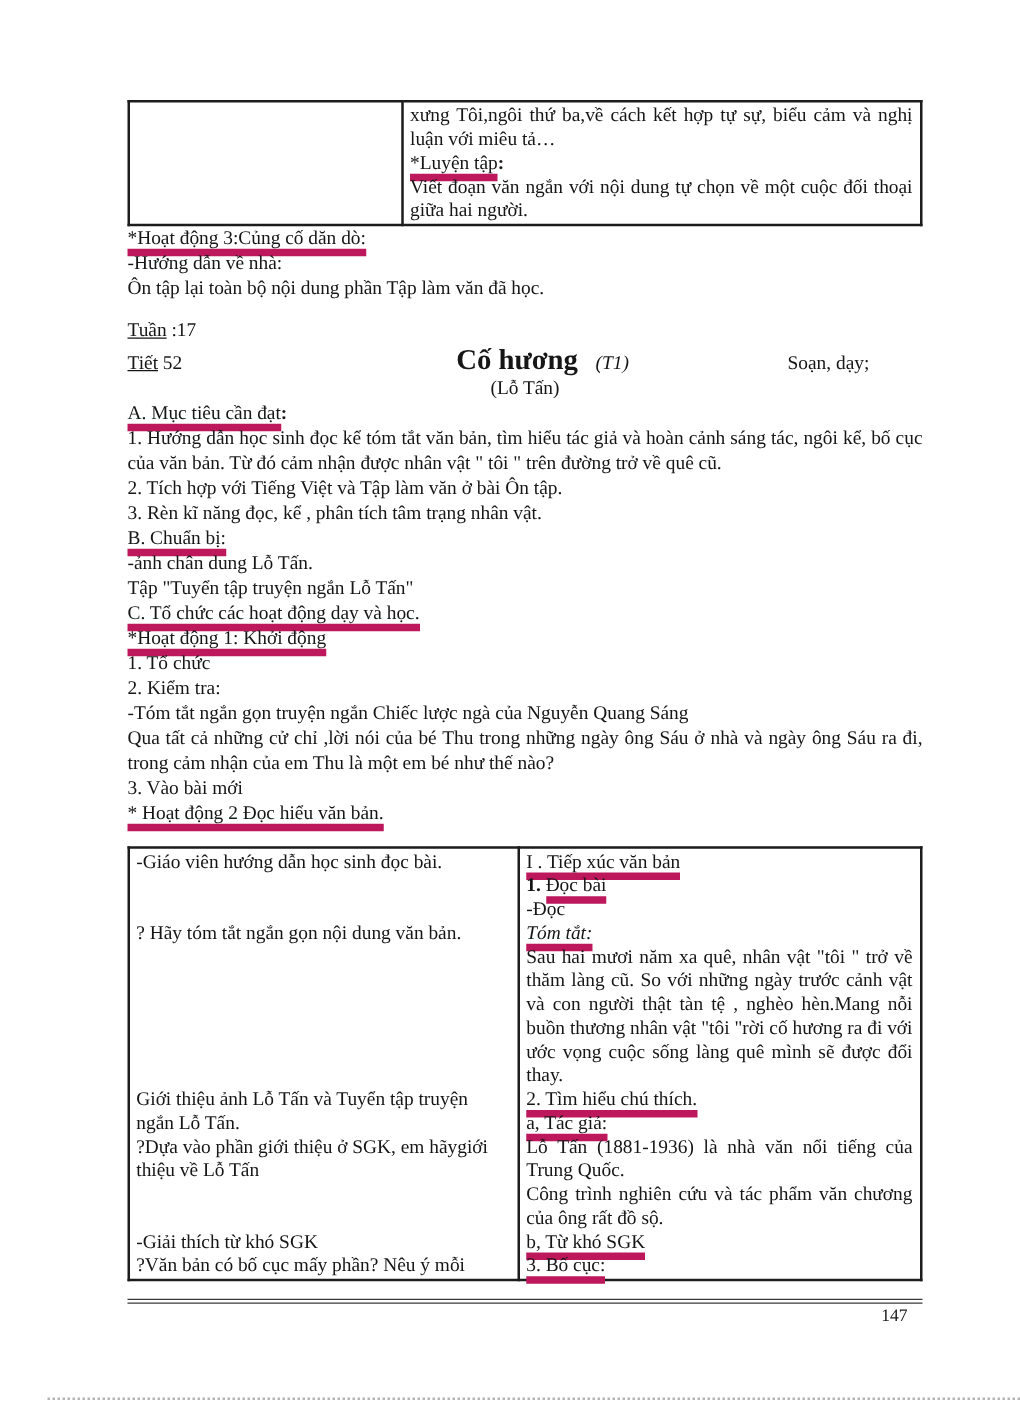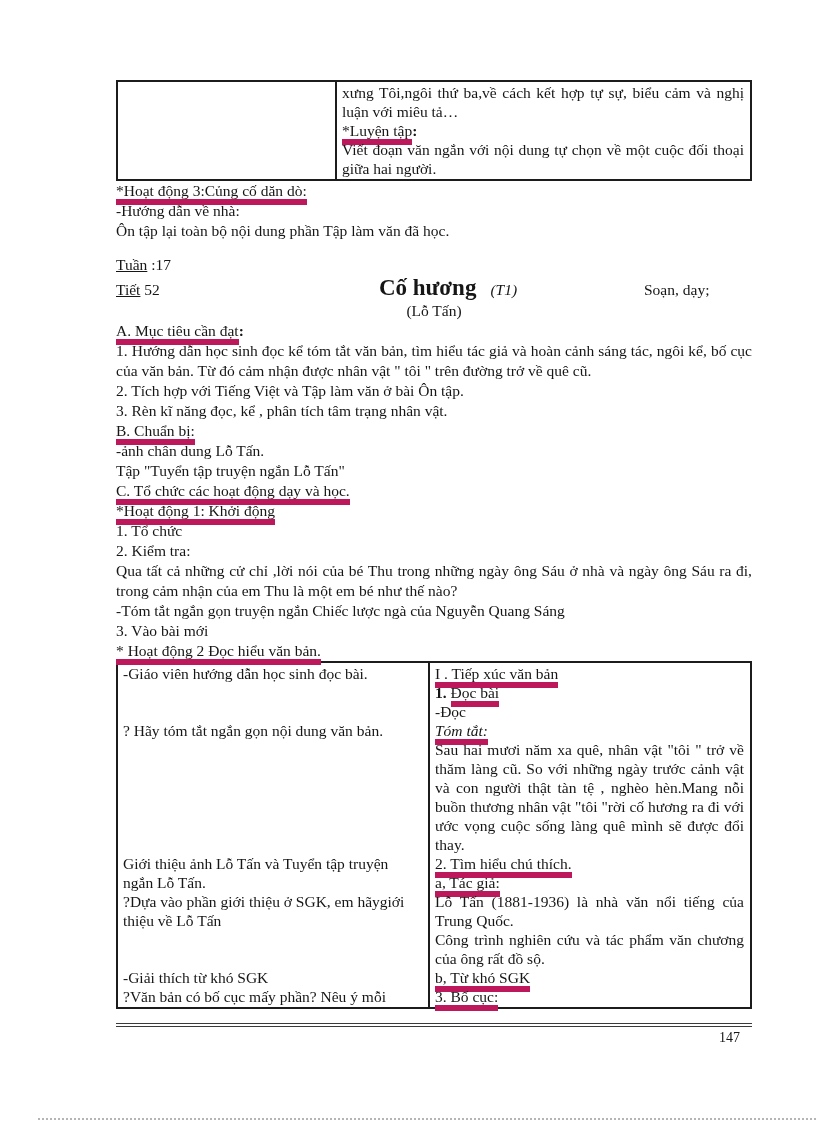--- a/index.html
+++ b/index.html
@@ -2,33 +2,33 @@
 <html><head>
 <meta charset="utf-8">
 <style>
   html,body{margin:0;padding:0;}
   body{
     width:816px;height:1123px;position:relative;overflow:hidden;
     background:#ffffff;color:#161616;
     font-family:"Liberation Serif","DejaVu Serif",serif;
     font-size:15.5px;line-height:20px;
   }
-  .content{position:absolute;left:116px;top:80px;width:636px;}
+  .content{position:absolute;left:102px;top:80px;width:636px;}
   .b{font-weight:bold;}
   .i{font-style:italic;}
   .u{text-decoration:underline;}
   .hu{font-weight:normal;border-bottom:6px solid #be185d;}
   .just{text-align:justify;}
   .line{min-height:20px;}
   
   table.doc{border-collapse:collapse;width:636px;table-layout:fixed;}
   table.doc td{border:2px solid #1c1c1c;vertical-align:top;padding:1px 6px 1px 5px;}
   .top-tbl td{line-height:19px;}
   .top-tbl .lcell{width:206px;}
-  .main-tbl{margin-top:0;}
+  .main-tbl{margin-top:16px;}
   .main-tbl td{line-height:19px;}
   .main-tbl .lcell{width:299px;}
   .gap2{margin-top:38px;}
   .gap6{margin-top:114px;}
   
   .week{margin-top:14px;}
   .title-row{display:flex;align-items:baseline;}
   .period{width:136px;}
   .title-center{flex:1;text-align:center;}
   .lesson-title{font-weight:bold;font-size:23px;line-height:26px;}
@@ -77,22 +77,22 @@
 
   <div class="line"><span class="hu">B. Chuẩn bị:</span></div>
   <div class="line">-ảnh chân dung Lỗ Tấn.</div>
   <div class="line">Tập "Tuyển tập truyện ngắn Lỗ Tấn"</div>
 
   <div class="line"><span class="hu">C. Tổ chức các hoạt động dạy và học.</span></div>
 
   <div class="line"><span class="hu">*Hoạt động 1: Khởi động</span></div>
   <div class="line">1. Tổ chức</div>
   <div class="line">2. Kiểm tra:</div>
+  <div class="line">-Tóm tắt ngắn gọn truyện ngắn Chiếc lược ngà  của Nguyễn  Quang Sáng</div>
   <div class="line just">Qua tất cả những cử chỉ ,lời nói của bé Thu trong những ngày ông Sáu ở nhà và ngày ông Sáu ra đi, trong cảm nhận của em Thu là một em bé như thế nào?</div>
-  <div class="line">-Tóm tắt ngắn gọn truyện ngắn Chiếc lược ngà  của Nguyễn  Quang Sáng</div>
   <div class="line">3. Vào bài mới</div>
 
   <div class="line"><span class="hu">* Hoạt động 2 Đọc hiểu văn bản.</span></div>
 
   <table class="doc main-tbl">
     <tbody>
         <tr>
       <td class="lcell">
         <div>-Giáo viên hướng dẫn học sinh  đọc bài.</div>
         <div class="gap2">? Hãy tóm tắt ngắn gọn nội dung văn bản.</div>

